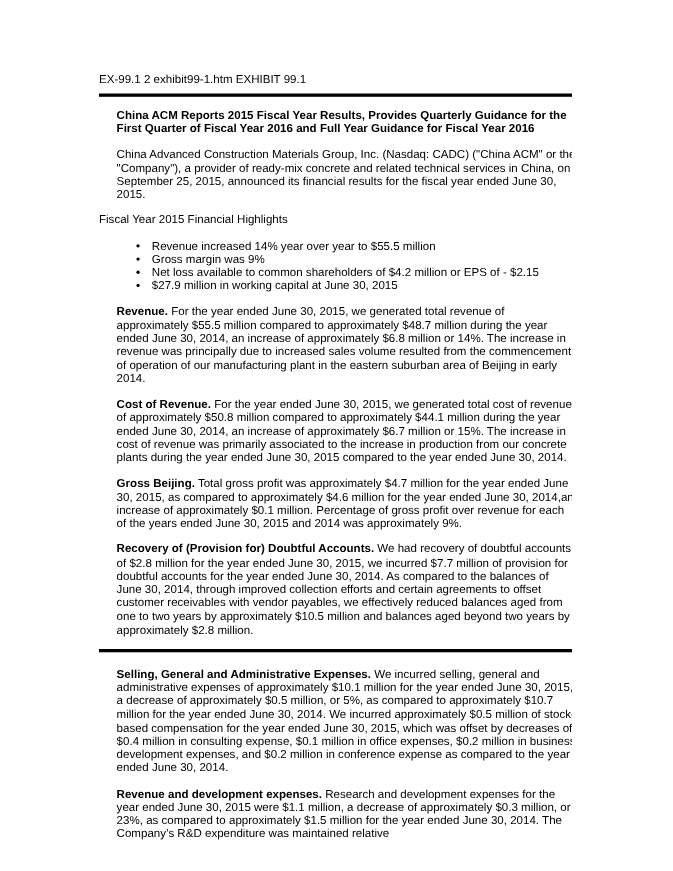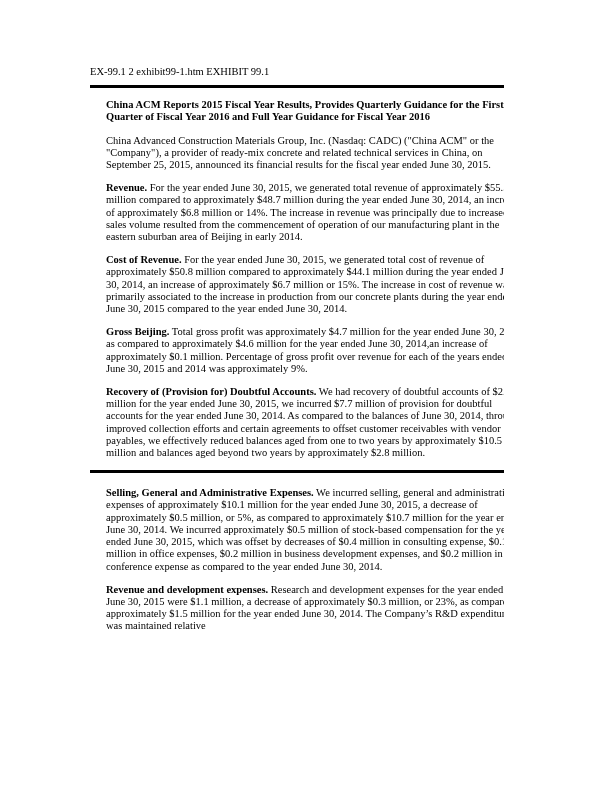--- a/index.html
+++ b/index.html
@@ -2,22 +2,23 @@
 <html><head>
 <meta charset="utf-8">
 <style>
   html, body { margin: 0; padding: 0; background: #ffffff; }
   .page {
     position: relative;
     width: 504px;
     height: 792px;
     background: #ffffff;
     overflow: hidden;
-    font-family: Liberation Serif, serif;
+    font-family: Liberation Sans, sans-serif;
     color: #000000;
+    padding-left: 16px;
   }
   .content {
     position: absolute;
     left: 90px;
     top: 66px;
     width: 434px;
     font-size: 10.5px;
     line-height: 12.2px;
   }
   .header-line {
@@ -60,21 +61,28 @@
   <div class="content">
 
     <p class="header-line">EX-99.1 2 exhibit99-1.htm EXHIBIT 99.1</p>
 
     <div class="thick-rule"></div>
 
     <p class="doc-title">China ACM Reports 2015 Fiscal Year Results, Provides Quarterly Guidance for the First Quarter of Fiscal Year 2016 and Full Year Guidance for Fiscal Year 2016</p>
 
     <p class="para">China Advanced Construction Materials Group, Inc. (Nasdaq: CADC) ("China ACM" or the "Company"), a provider of ready-mix concrete and related technical services in China, on September 25, 2015, announced its financial results for the fiscal year ended June 30, 2015.</p>
 
+    <p class="section-heading">Fiscal Year 2015 Financial Highlights</p>
 
+    <ul class="highlights">
+      <li>Revenue increased 14% year over year to $55.5 million</li>
+      <li>Gross margin was 9%</li>
+      <li>Net loss available to common shareholders of $4.2 million or EPS of - $2.15</li>
+      <li>$27.9 million in working capital at June 30, 2015</li>
+    </ul>
 
 
     <p class="para"><span class="lead">Revenue.</span><span> For the year ended June 30, 2015, we generated total revenue of approximately $55.5 million compared to approximately $48.7 million during the year ended June 30, 2014, an increase of approximately $6.8 million or 14%. The increase in revenue was principally due to increased sales volume resulted from the commencement of operation of our manufacturing plant in the eastern suburban area of Beijing in early 2014.</span></p>
 
     <p class="para"><span class="lead">Cost of Revenue.</span><span> For the year ended June 30, 2015, we generated total cost of revenue of approximately $50.8 million compared to approximately $44.1 million during the year ended June 30, 2014, an increase of approximately $6.7 million or 15%. The increase in cost of revenue was primarily associated to the increase in production from our concrete plants during the year ended June 30, 2015 compared to the year ended June 30, 2014.</span></p>
 
     <p class="para"><span class="lead">Gross Beijing.</span><span> Total gross profit was approximately $4.7 million for the year ended June 30, 2015, as compared to approximately $4.6 million for the year ended June 30, 2014,an increase of approximately $0.1 million. Percentage of gross profit over revenue for each of the years ended June 30, 2015 and 2014 was approximately 9%.</span></p>
 
     <p class="para"><span class="lead">Recovery of (Provision for) Doubtful Accounts.</span><span> We had recovery of doubtful accounts of $2.8 million for the year ended June 30, 2015, we incurred $7.7 million of provision for doubtful accounts for the year ended June 30, 2014. As compared to the balances of June 30, 2014, through improved collection efforts and certain agreements to offset customer receivables with vendor payables, we effectively reduced balances aged from one to two years by approximately $10.5 million and balances aged beyond two years by approximately $2.8 million.</span></p>
 

